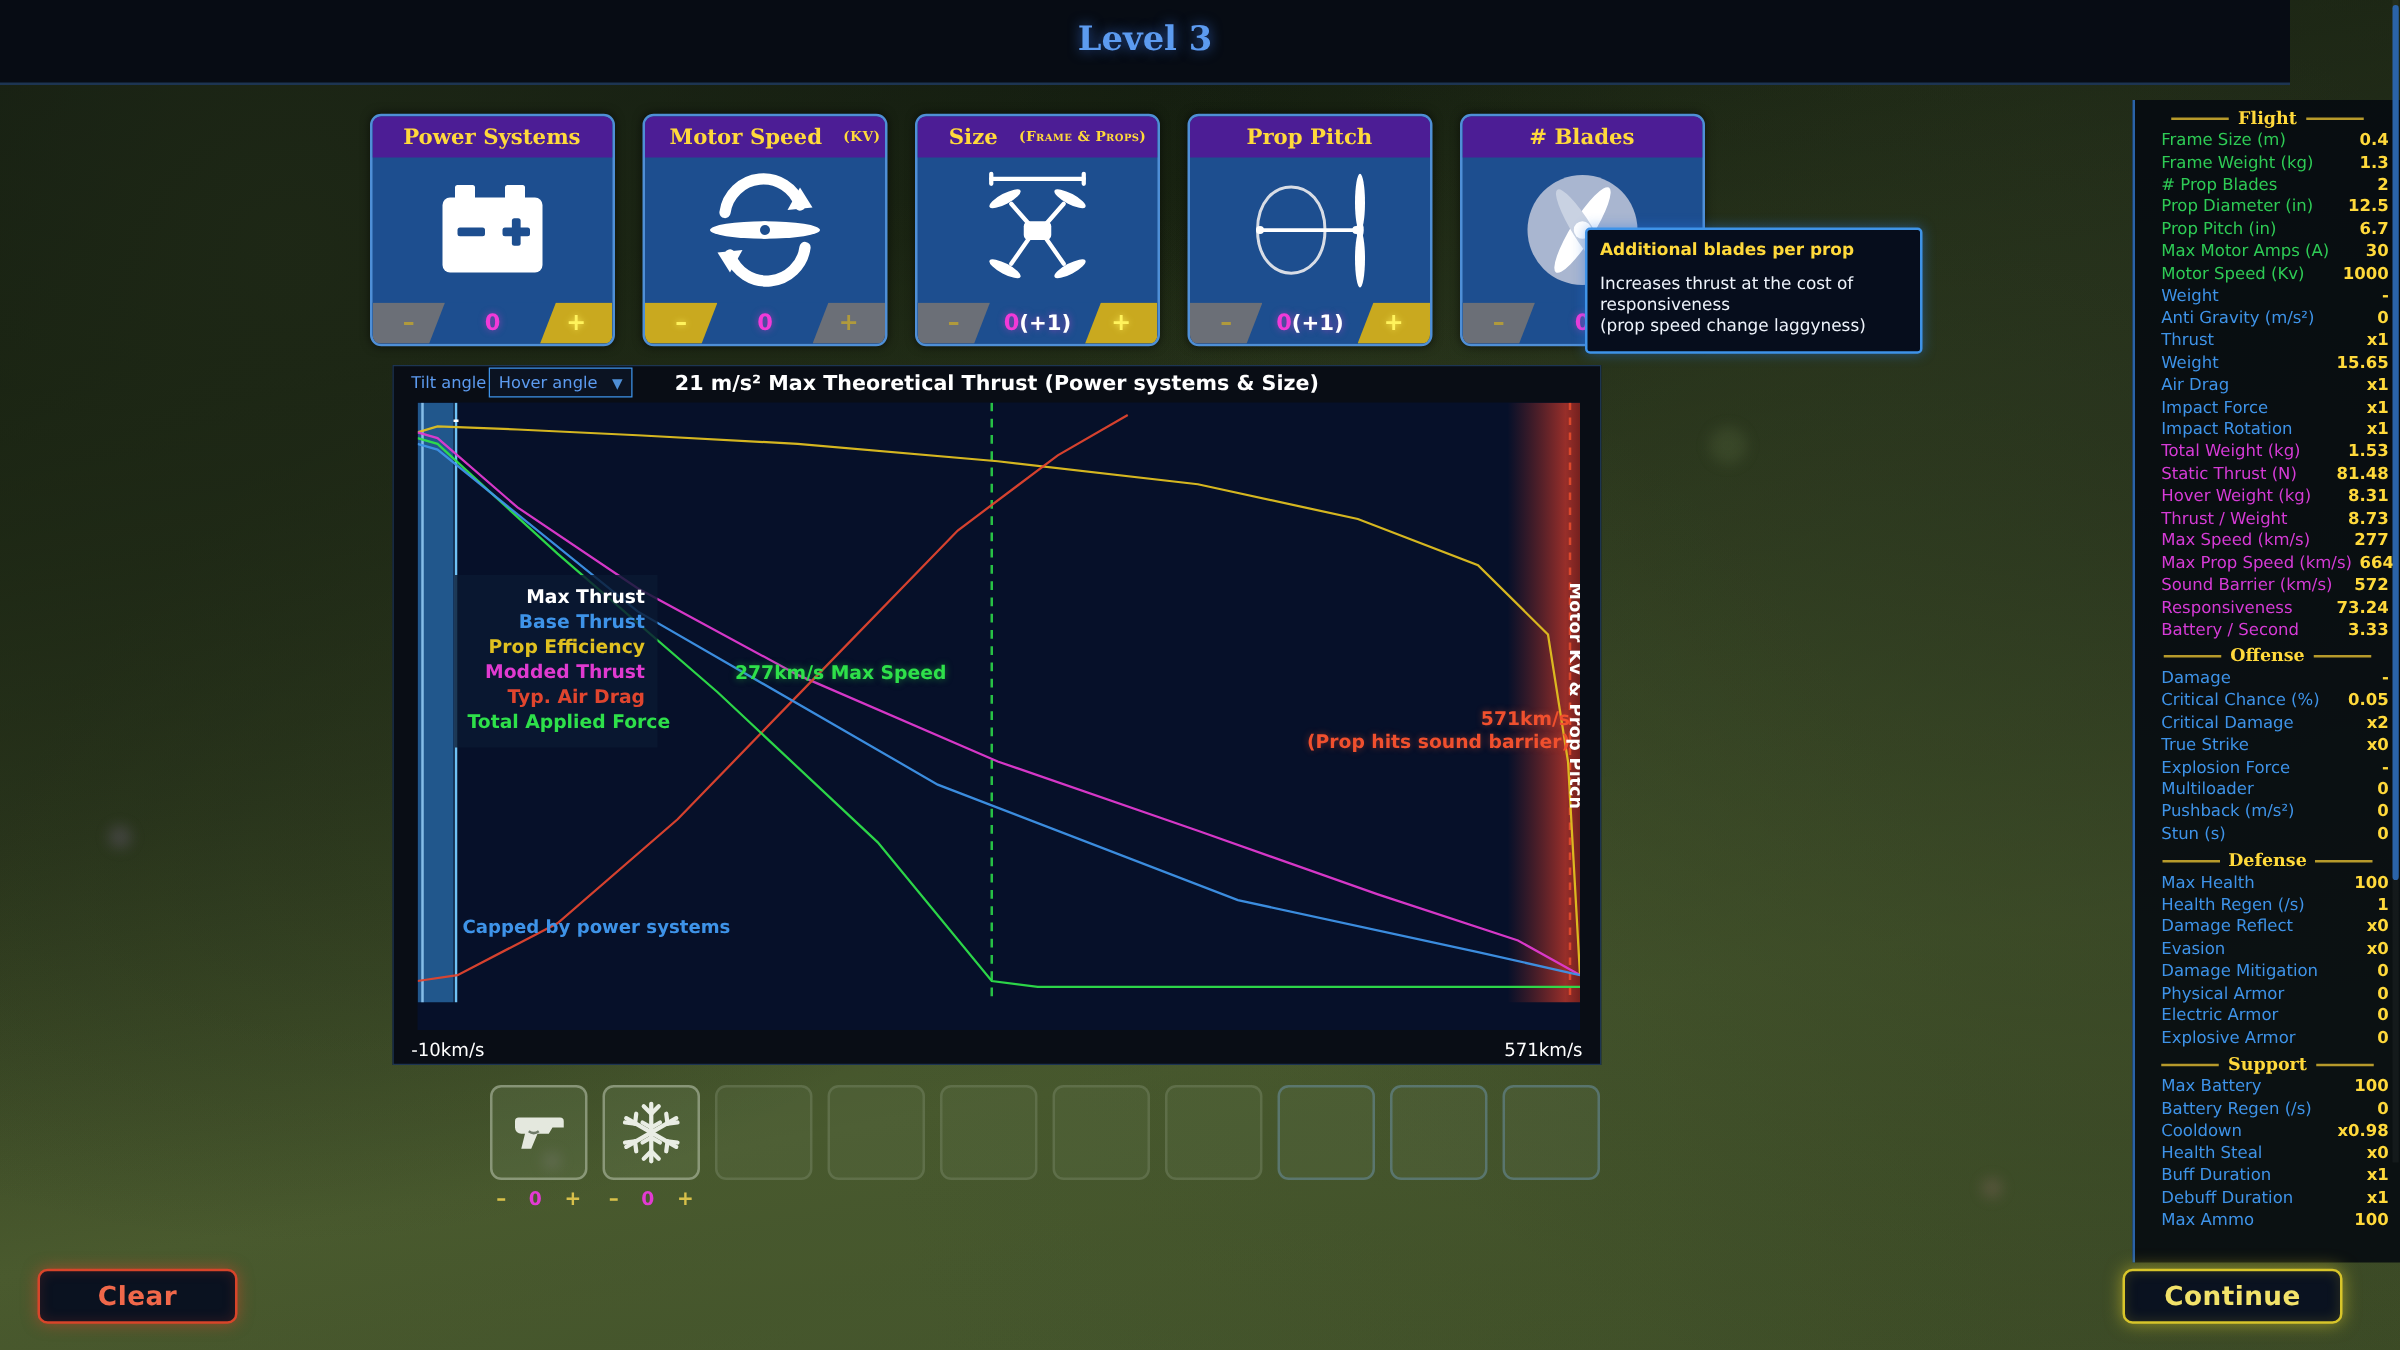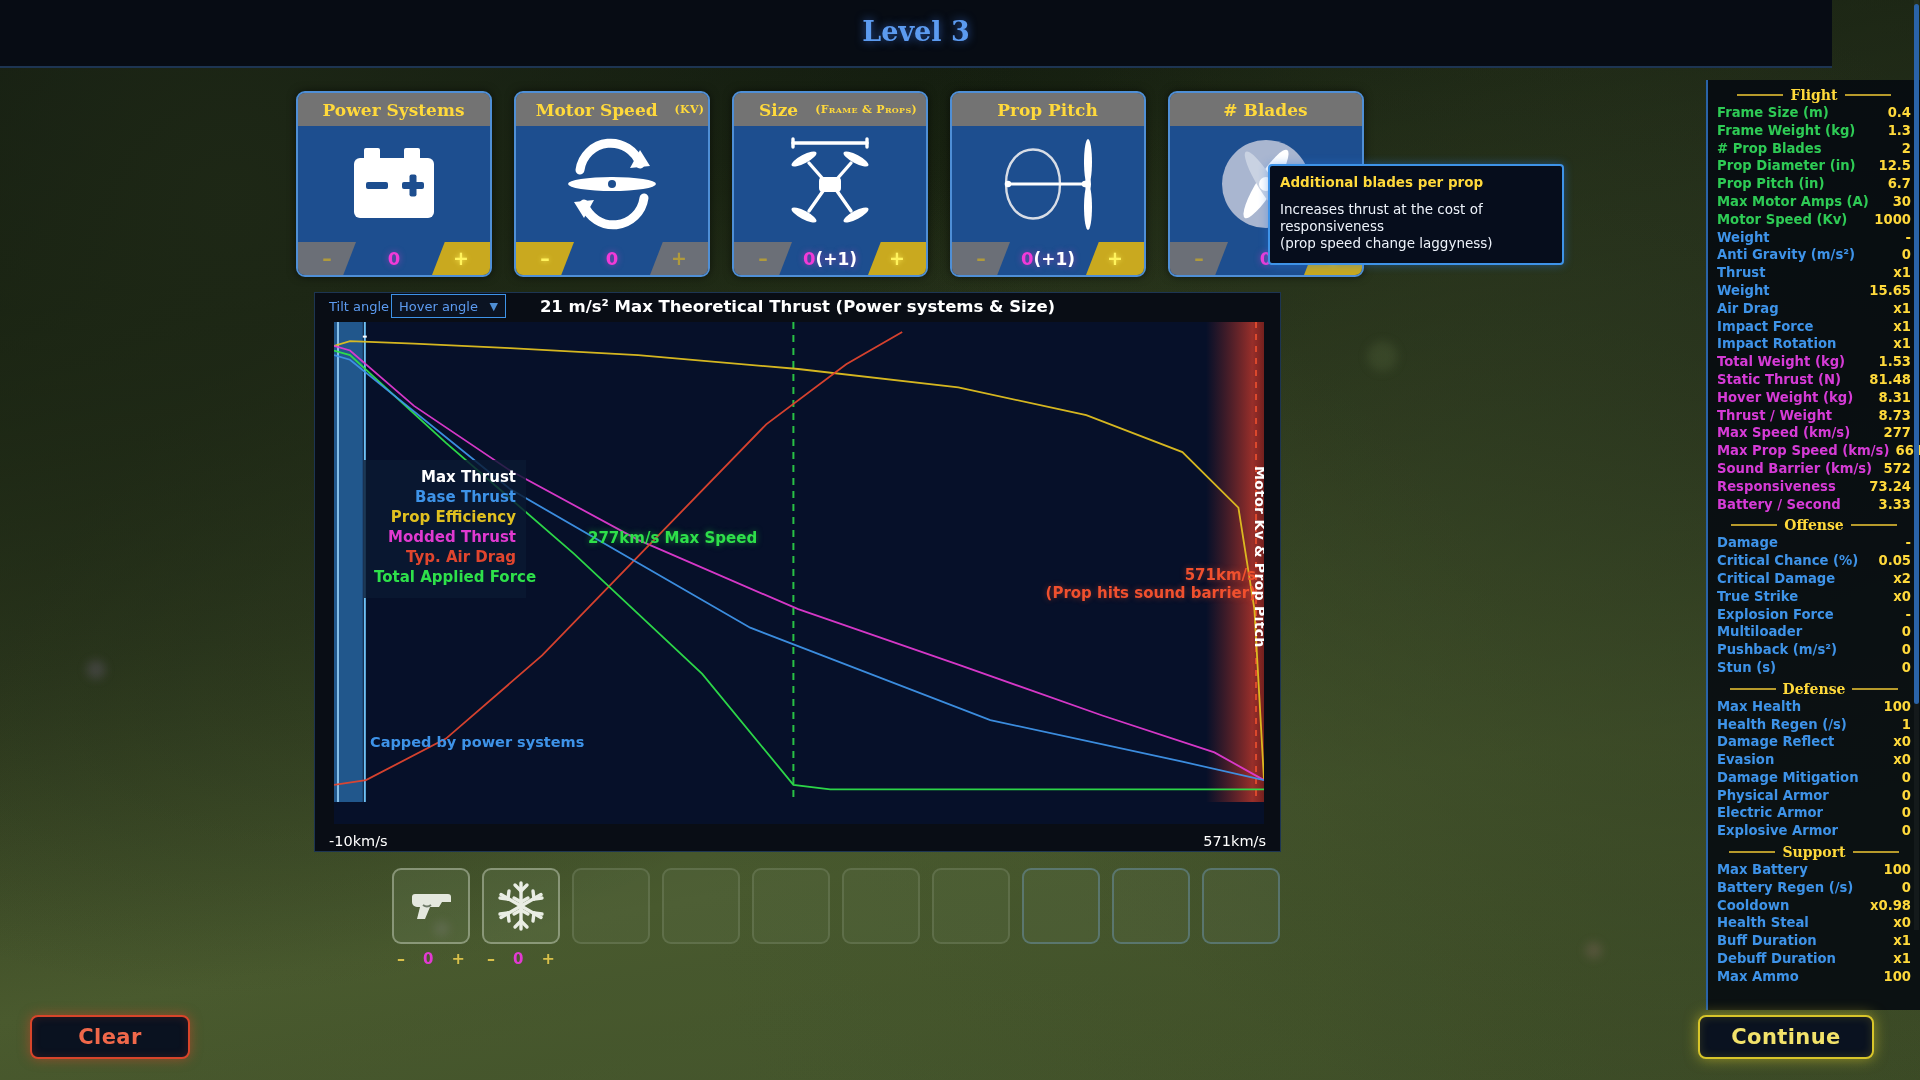--- a/index.html
+++ b/index.html
@@ -69,21 +69,21 @@
   
   #cards { position:absolute; left:296px; top:91px; display:flex; gap:22px; }
   .card {
     width:196px; height:186px;
     border:2px solid #4f8fd6; border-radius:9px;
     background:#1d4e8f; overflow:hidden;
     display:flex; flex-direction:column;
     box-shadow:0 0 8px rgba(0,0,0,.55);
   }
   .card-head {
-    height:33px; background:#737373;
+    height:33px; background:#4c1d95;
     display:flex; align-items:center; justify-content:center; gap:5px;
     color:#ffd93b; font-size:17px; font-weight:bold;
     font-family:"DejaVu Serif","Liberation Serif",serif;
     white-space:nowrap;
     padding-left:16px;
   }
   .card-head .sub { font-size:11px; font-variant:small-caps; letter-spacing:.3px;margin-left:12px; }
   .card-body { flex:1; display:flex; align-items:center; justify-content:center; }
   .card-body svg { display:block; }
   .stepper {
@@ -98,21 +98,21 @@
   .stp.plus  { clip-path: polygon(22% 0, 100% 0, 100% 100%, 0 100%); }
   .stp.off { background:#6b6f77; color:#b09a3c; }
   .stp.on  { background:#c9a91f; color:#fff35c; text-shadow:0 0 5px rgba(255,240,90,.8); }
   .stp-val {
     flex:1; text-align:center; font-size:18px; font-weight:bold; color:#f23ad8;
     text-shadow:0 0 6px rgba(240,60,210,.5);
   }
   .stp-val .bonus { color:#ffffff; font-size:17px; }
   
   #tooltip {
-    position:absolute; left:1268px; top:164px; width:296px;
+    position:absolute; left:1268px; top:182px; width:270px;
     background:#060d1c; border:2px solid #3e93e8; border-radius:4px;
     padding:8px 10px 11px 10px;
     box-shadow:0 0 10px rgba(40,120,230,.45);
   }
   #tooltip .tt-title { color:#ffd93b; font-size:13.5px; font-weight:600; margin-bottom:11px; }
   #tooltip .tt-line { color:#eef3fb; font-size:13.5px; line-height:1.25; }
   
   #chart-panel {
     position:absolute; left:314px; top:292px; width:967px; height:560px;
     background:#090d15; border:1px solid #1d3552;
@@ -176,21 +176,21 @@
   }
   .sect-head {
     display:flex; align-items:center; gap:7px; justify-content:center;
     margin:4px 0 1px 0;
   }
   .sect-head .rule { flex:1; height:2px; background:#b79a2b; max-width:46px; }
   .sect-head .txt { color:#ffd93b; font-size:14px; font-weight:bold;
     font-family:"DejaVu Serif","Liberation Serif",serif; }
   .srow { display:flex; justify-content:space-between; align-items:baseline;
     font-size:13.2px; line-height:17.8px; white-space:nowrap; }
-  .srow .k { font-weight:700; }
+  .srow .k { font-weight:400;margin-left:12px; }
   .srow .v { color:#ffd93b; font-weight:600; padding-left:6px; }
   .k.green  { color:#2ecb55; }
   .k.blue   { color:#3e93e8; }
   .k.purple { color:#d63bd6; }
   #scrollbar { position:absolute; right:1px; top:0; width:5px; height:930px; background:rgba(255,255,255,.04); }
   #scrollthumb { position:absolute; right:1px; top:4px; width:5px; height:700px; background:#2a63a8; border-radius:3px; }
 </style>
 </head>
 <body>
 

